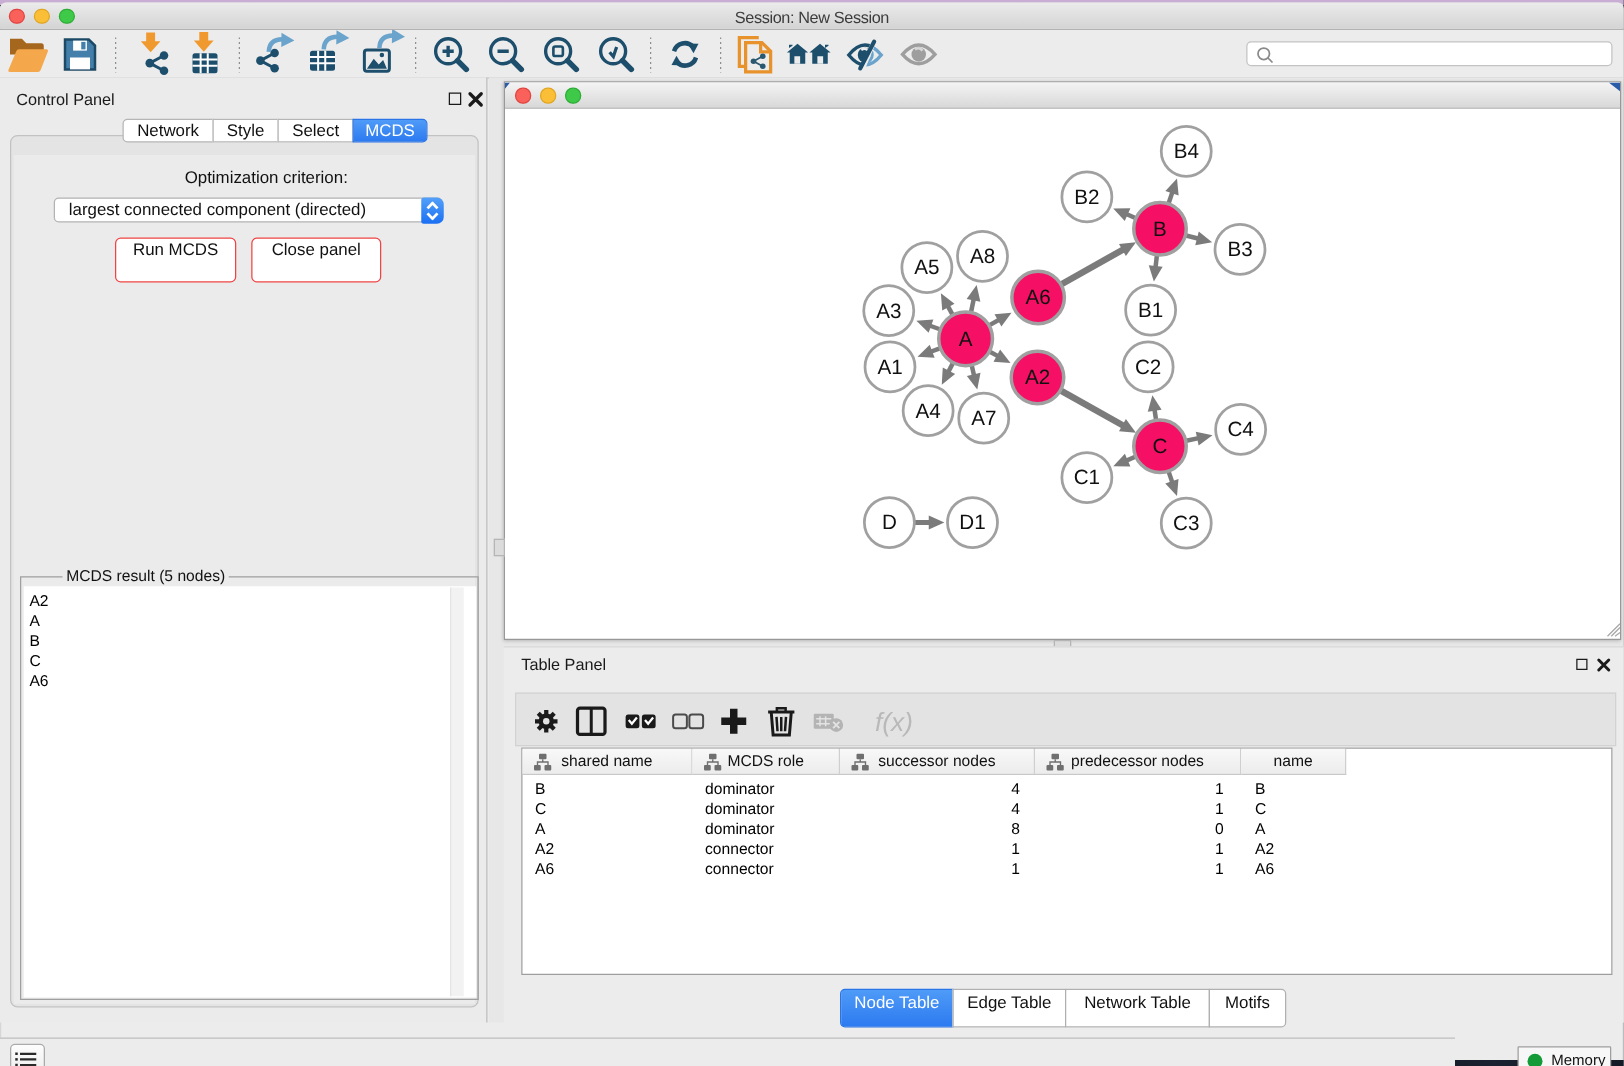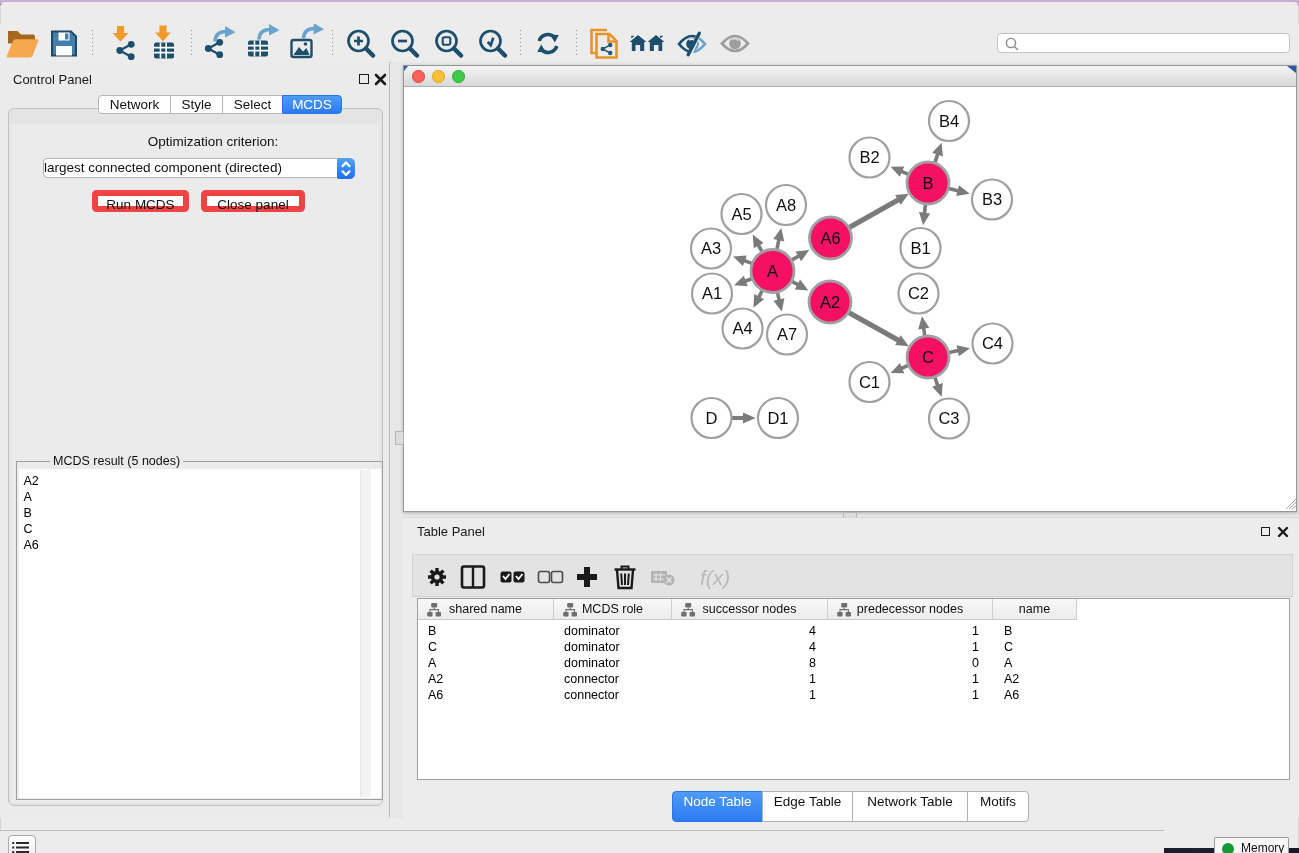--- a/index.html
+++ b/index.html
@@ -18,23 +18,23 @@
 .tsep { position:absolute; top:6px; height:28px; width:1px; background-image:repeating-linear-gradient(#8f8f8f 0 1.5px, transparent 1.5px 4px); }
 #searchbox { left:997px; top:9px; width:293px; height:20px; background:#fff; border:1px solid #c3c3c3; border-radius:4px; }
 #main { left:0; top:60px; width:1299px; height:756px; }
 #cpanel { left:0; top:0; width:390px; height:756px; background:#ebebeb; border-right:1px solid #bdbdbd; }
 #rpane { left:391px; top:0; width:908px; height:756px; background:#e7e7e7; }
 #cp-title { left:13px; top:10px; font-size:13px; color:#1a1a1a; }
 #cp-tabbox { left:8px; top:46px; width:375px; height:698px; border:1px solid #c2c2c2; border-radius:6px; background:#e4e4e4; }
 #cp-inner { left:11px; top:62px; width:369px; height:679px; background:#ebebeb; }
 .tab { position:absolute; top:33px; height:19px; background:#fff; border:1px solid #b5b5b5; font-size:13.5px; color:#111; text-align:center; line-height:17px;margin-left:20px; }
 #opt-label { left:0; top:72px; width:390px; text-align:center; font-size:13.5px; color:#111;padding-left:36px; }
-#dropdown { left:43px; top:96px; width:311px; height:20px; background:#fff; border:1px solid #b3b3b3; border-radius:4px; font-size:13.5px; color:#111; line-height:18px; padding-left:0; }
+#dropdown { left:43px; top:96px; width:311px; height:20px; background:#fff; border:1px solid #b3b3b3; border-radius:4px; font-size:13.5px; color:#111; line-height:18px; padding-left:11px; }
 #dd-btn { left:337px; top:95.5px; width:18px; height:21.5px; border-radius:2px 5.5px 5.5px 2px; background:linear-gradient(#53a0f9,#1b70f3); }
-.btn { position:absolute; top:128px; height:22px; background:#fff; border:6px solid #ef4444; border-radius:4.5px; font-size:13.5px; color:#111; text-align:center; line-height:18px; }
+.btn { position:absolute; top:128px; height:36px; background:#fff; border:1px solid #ef4444; border-radius:4.5px; font-size:13.5px; color:#111; text-align:center; line-height:18px; }
 #groupbox { left:16px; top:399px; width:367px; height:339px; border:1px solid #9f9f9f; }
 #gb-label { left:21px; top:392px; background:#ebebeb; padding:0 3px; font-size:12.5px; color:#111;margin-left:29px; }
 #gb-list { left:18.5px; top:407px; width:362px; height:329px; background:#fff; font-size:12.5px; color:#000; line-height:16px; padding:4px 0 0 5px; }
 #gb-scroll { left:360px; top:408px; width:11px; height:327px; background:#f2f2f2; border-left:1px solid #e4e4e4; }
 #statusbar { left:0; top:816px; width:1164px; height:29px; background:#ececec; border-top:1px solid #bdbdbd;margin-top:12px; }
 #memorybtn { left:1214px; top:6px; width:75px; height:23px; background:#f7f7f7; border:1px solid #9e9e9e; border-radius:1px; font-size:12px; color:#111; line-height:21px; text-align:left; padding-left:26px; }
 #memdot { left:7px; top:5px; width:12px; height:12px; border-radius:50%; background:#159a38; }
 #menubtn { left:8px; top:4px; width:28px; height:26px; background:linear-gradient(#fdfdfd,#ededed); border:1px solid #ababab; border-radius:4px; }
 
 #netwin { left:12px; top:3px; width:894px; height:447px; background:#fff; border:1px solid #989898; box-shadow:0 1px 3px rgba(0,0,0,0.25); }
@@ -51,20 +51,26 @@
 #tp-table { left:14px; top:80px; width:873px; height:182px; background:#fff; border:1px solid #9e9e9e; }
 .th { position:absolute; top:0; height:21px; background:linear-gradient(#f8f8f8,#ececec); border-right:1px solid #cfcfcf; border-bottom:1px solid #c8c8c8; font-size:12.5px; color:#111; text-align:center; line-height:20px; }
 .td { position:absolute; font-size:12.5px; color:#000; height:16px; line-height:16px; }
 .btab { position:absolute; top:273px; height:31px; background:#fff; border:1px solid #b0b0b0; font-size:13.5px; color:#111; text-align:center; line-height:19px; }
 svg text { font-family:"Liberation Sans",sans-serif; }
 </style>
 </head>
 <body>
 <div class="abs" id="deskTop"></div>
 <div class="abs" id="win">
+  <div class="abs" id="titlebar">
+    <div class="tl t1"></div>
+      <div class="tl t2"></div>
+      <div class="tl t3"></div>
+    <div class="abs" id="titletext">Session: New Session</div>
+  </div>
   <div class="abs" id="toolbar">
       <div class="tsep" style="left:92px"></div>
       <div class="tsep" style="left:191px"></div>
       <div class="tsep" style="left:332px"></div>
       <div class="tsep" style="left:520px"></div>
       <div class="tsep" style="left:576px"></div>
 <svg class="abs" style="left:0;top:0" width="1299" height="39" viewBox="0 0 1299 39">
         <g transform="translate(22,19.5)">
           <g>
 <path d="M-14,-12.5 h9.5 l3.5,3.5 H11 a2,2 0 0 1 2,2 V0 H-14 Z" fill="#a4671d"></path>

